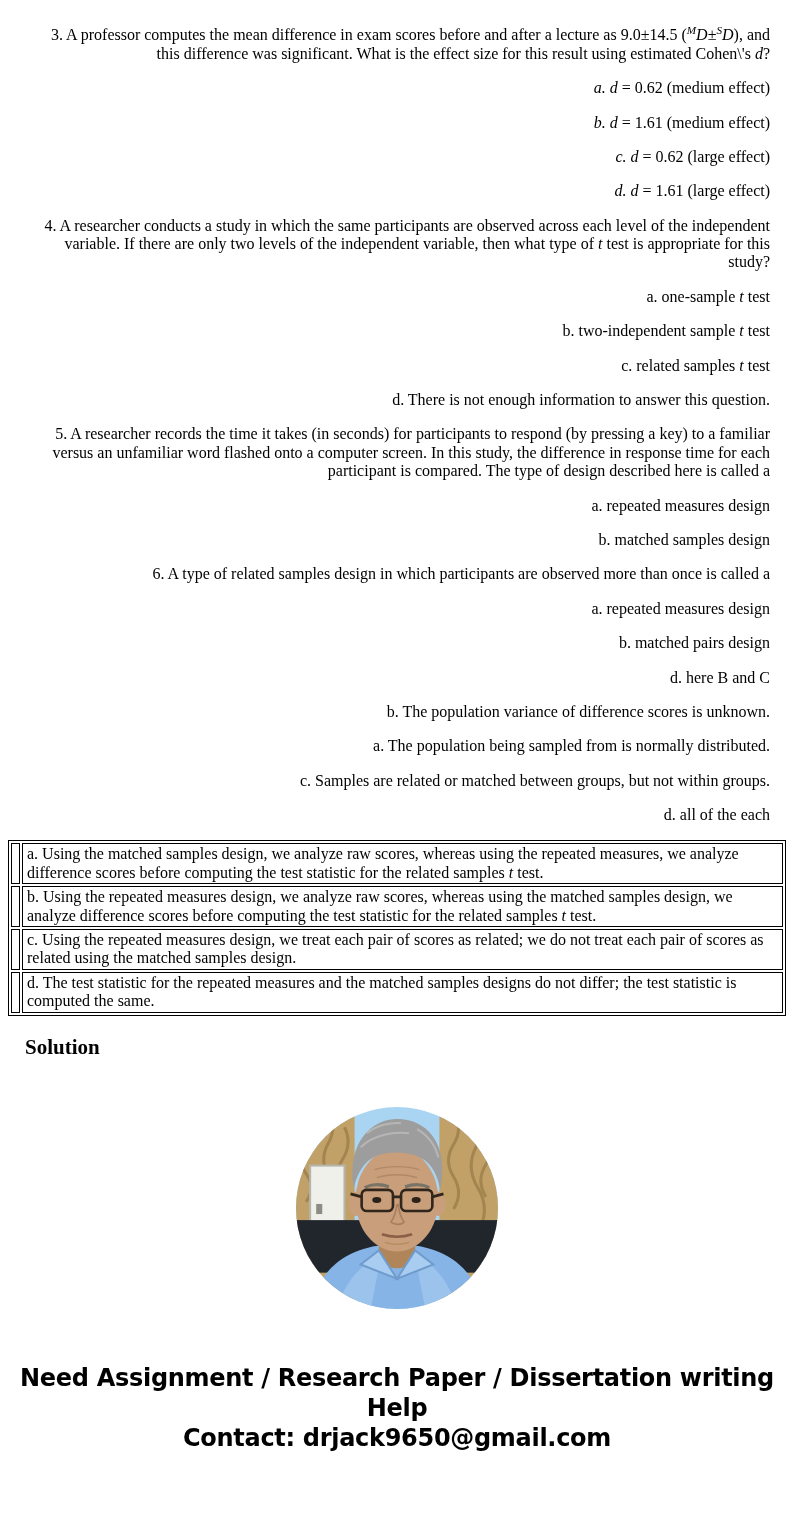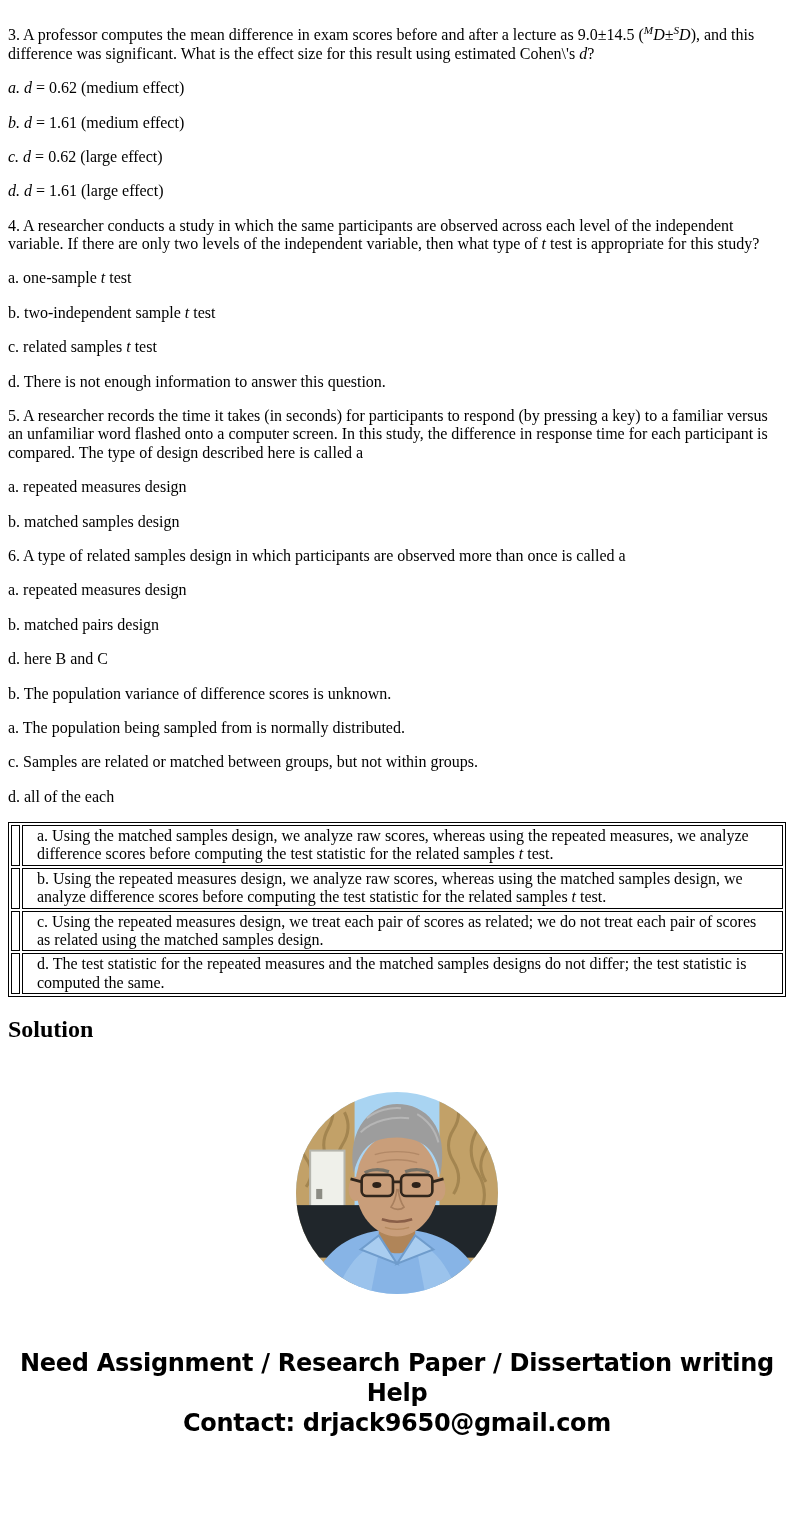--- a/index.html
+++ b/index.html
@@ -4,39 +4,39 @@
 <style>
   html, body { background: #ffffff; }
   body {
     margin: 8px;
     width: 778px;
     font-family: "Liberation Serif", serif;
     font-size: 16px;
     color: #000000;
     line-height: 1.15;
   }
-  p { margin: 16px 0; }
+  p { margin: 16px 16px; text-align: right; }
   sup { font-size: 0.7em; }
   table.answer-table {
     border-collapse: separate;
     border-spacing: 2px;
     border: 1px solid #000;
     width: 100%;
     margin: 0;
   }
   table.answer-table td {
     border: 1px solid #000;
-    padding: 1px 14px;
+    padding: 1px 4px;
     vertical-align: top;
   }
   table.answer-table td.spacer { width: 7px; padding: 0; }
   h3.solution {
-    font-size: 24px;
+    font-size: 21px;
     font-weight: bold;
-    margin: 19px 0;
+    margin: 19px 17px;
     font-family: "Liberation Serif", serif;
   }
   .avatar-wrap { text-align: center; margin-top: 48px; }
   .avatar {
     display: inline-block;
     width: 202px; height: 202px;
     border-radius: 50%;
     overflow: hidden;
   }
   .footer {

